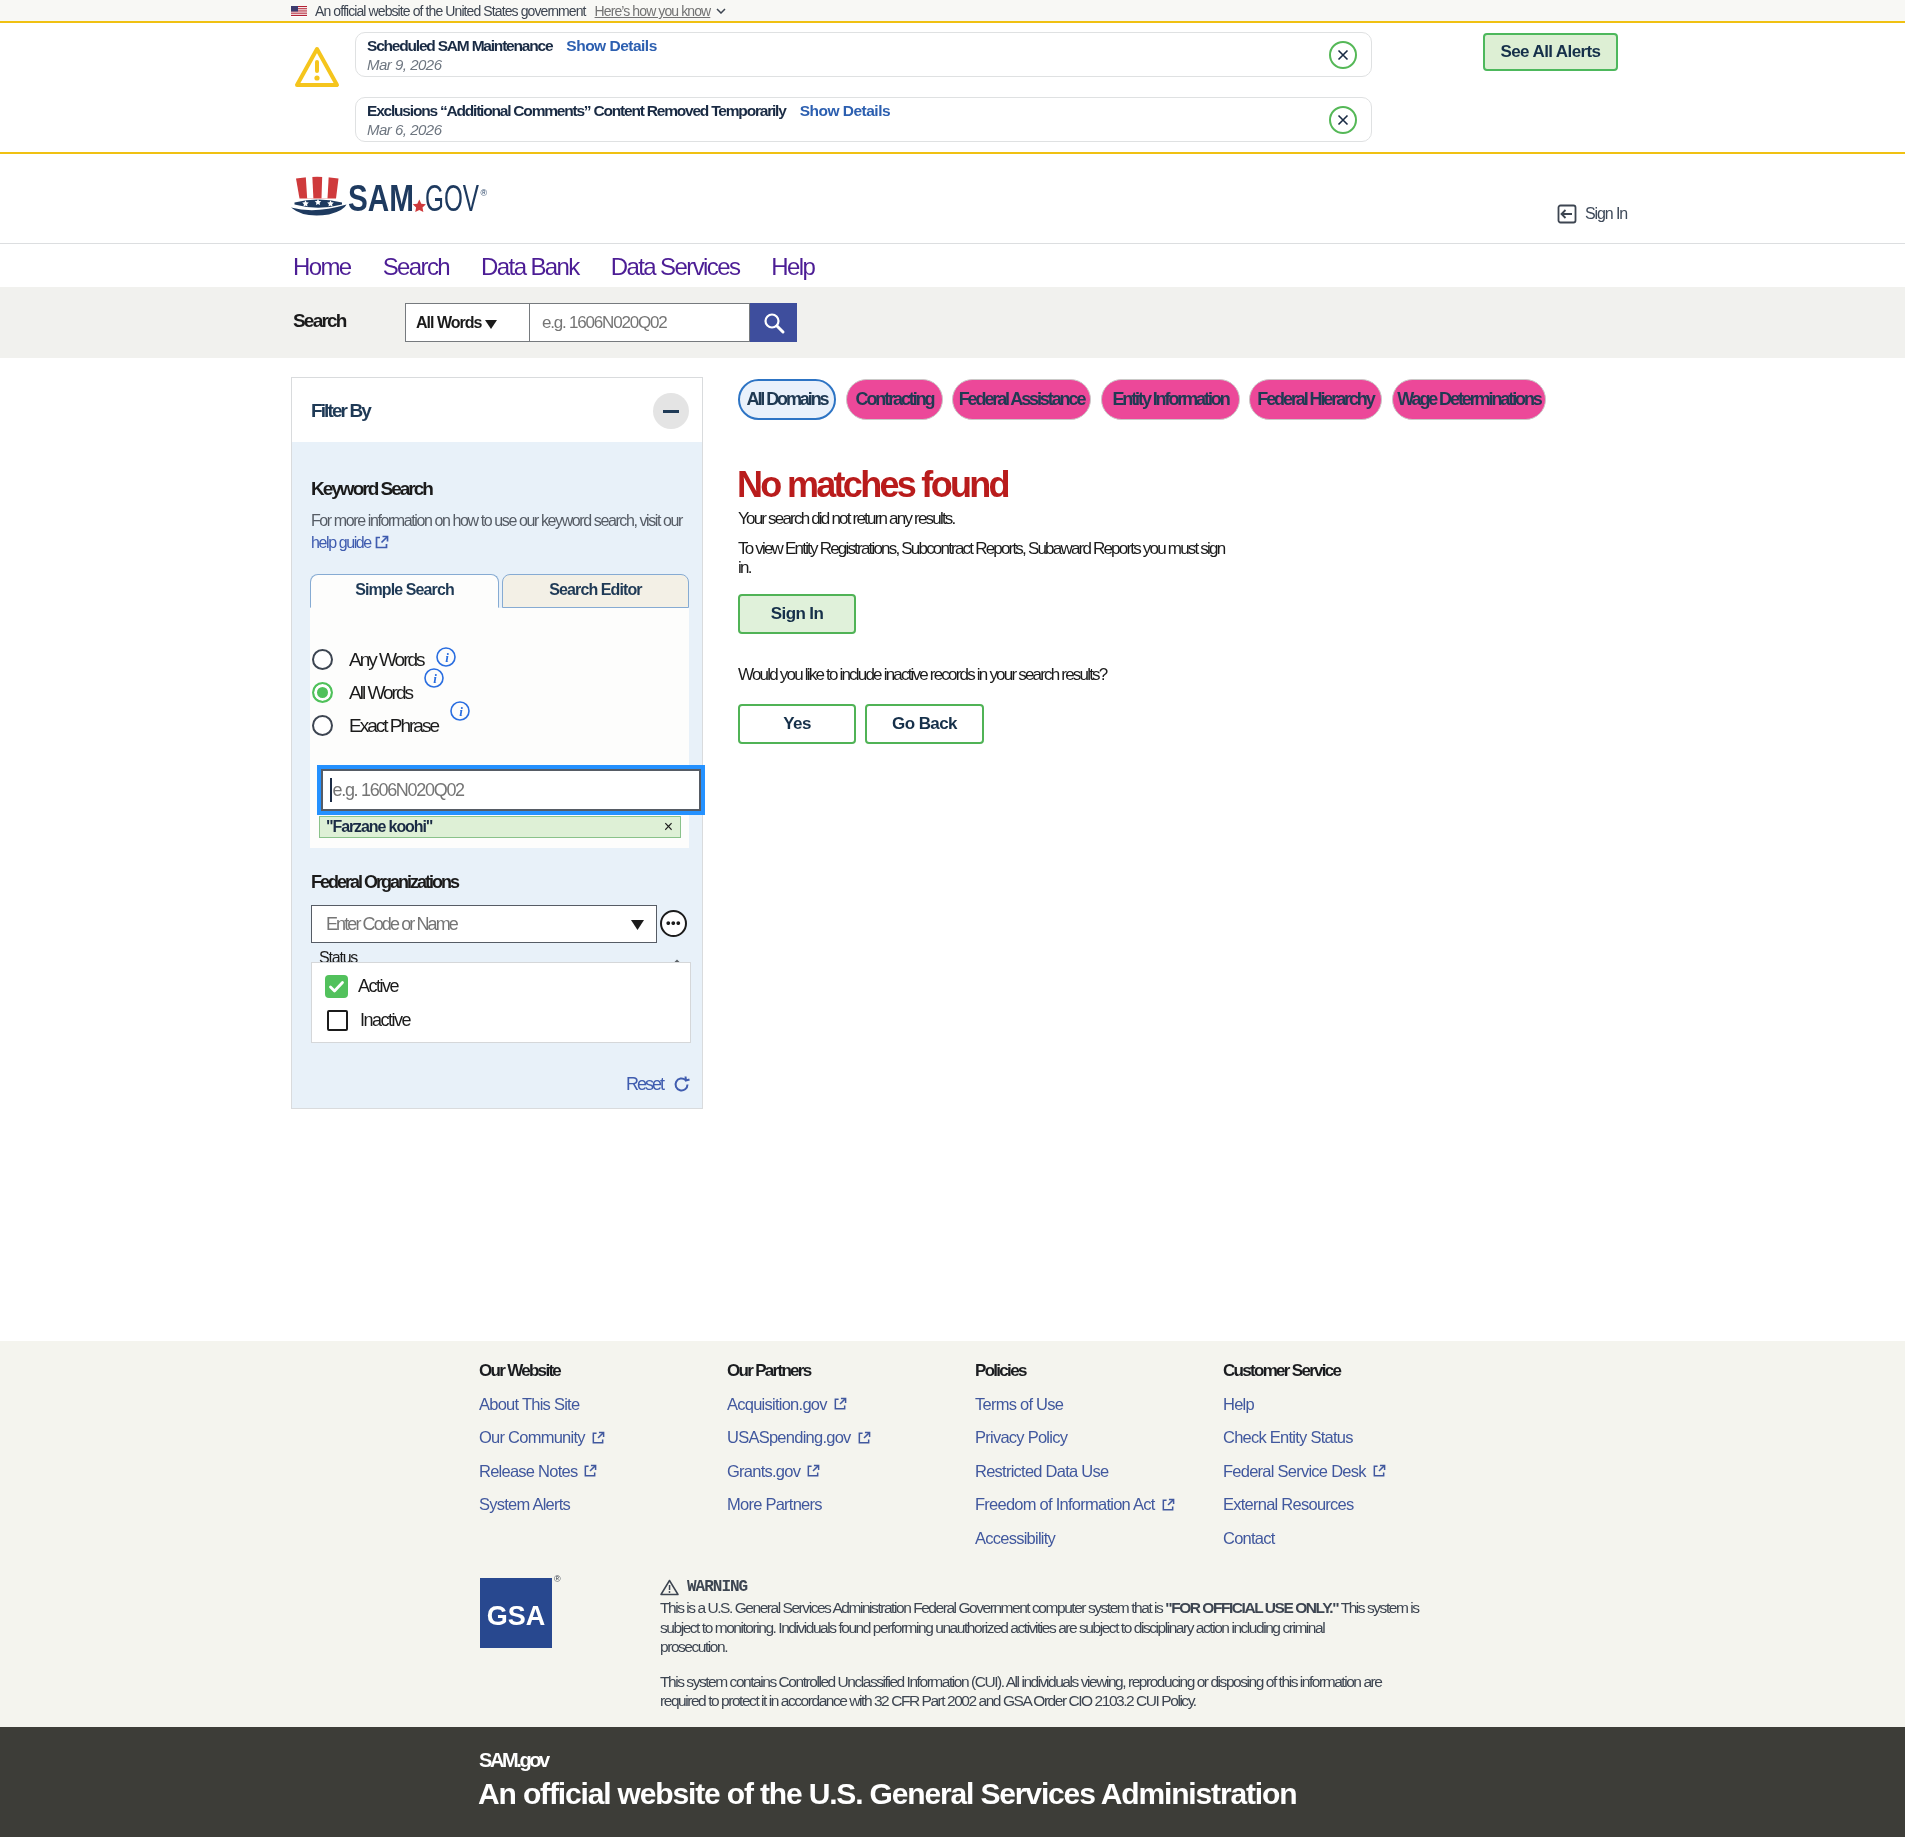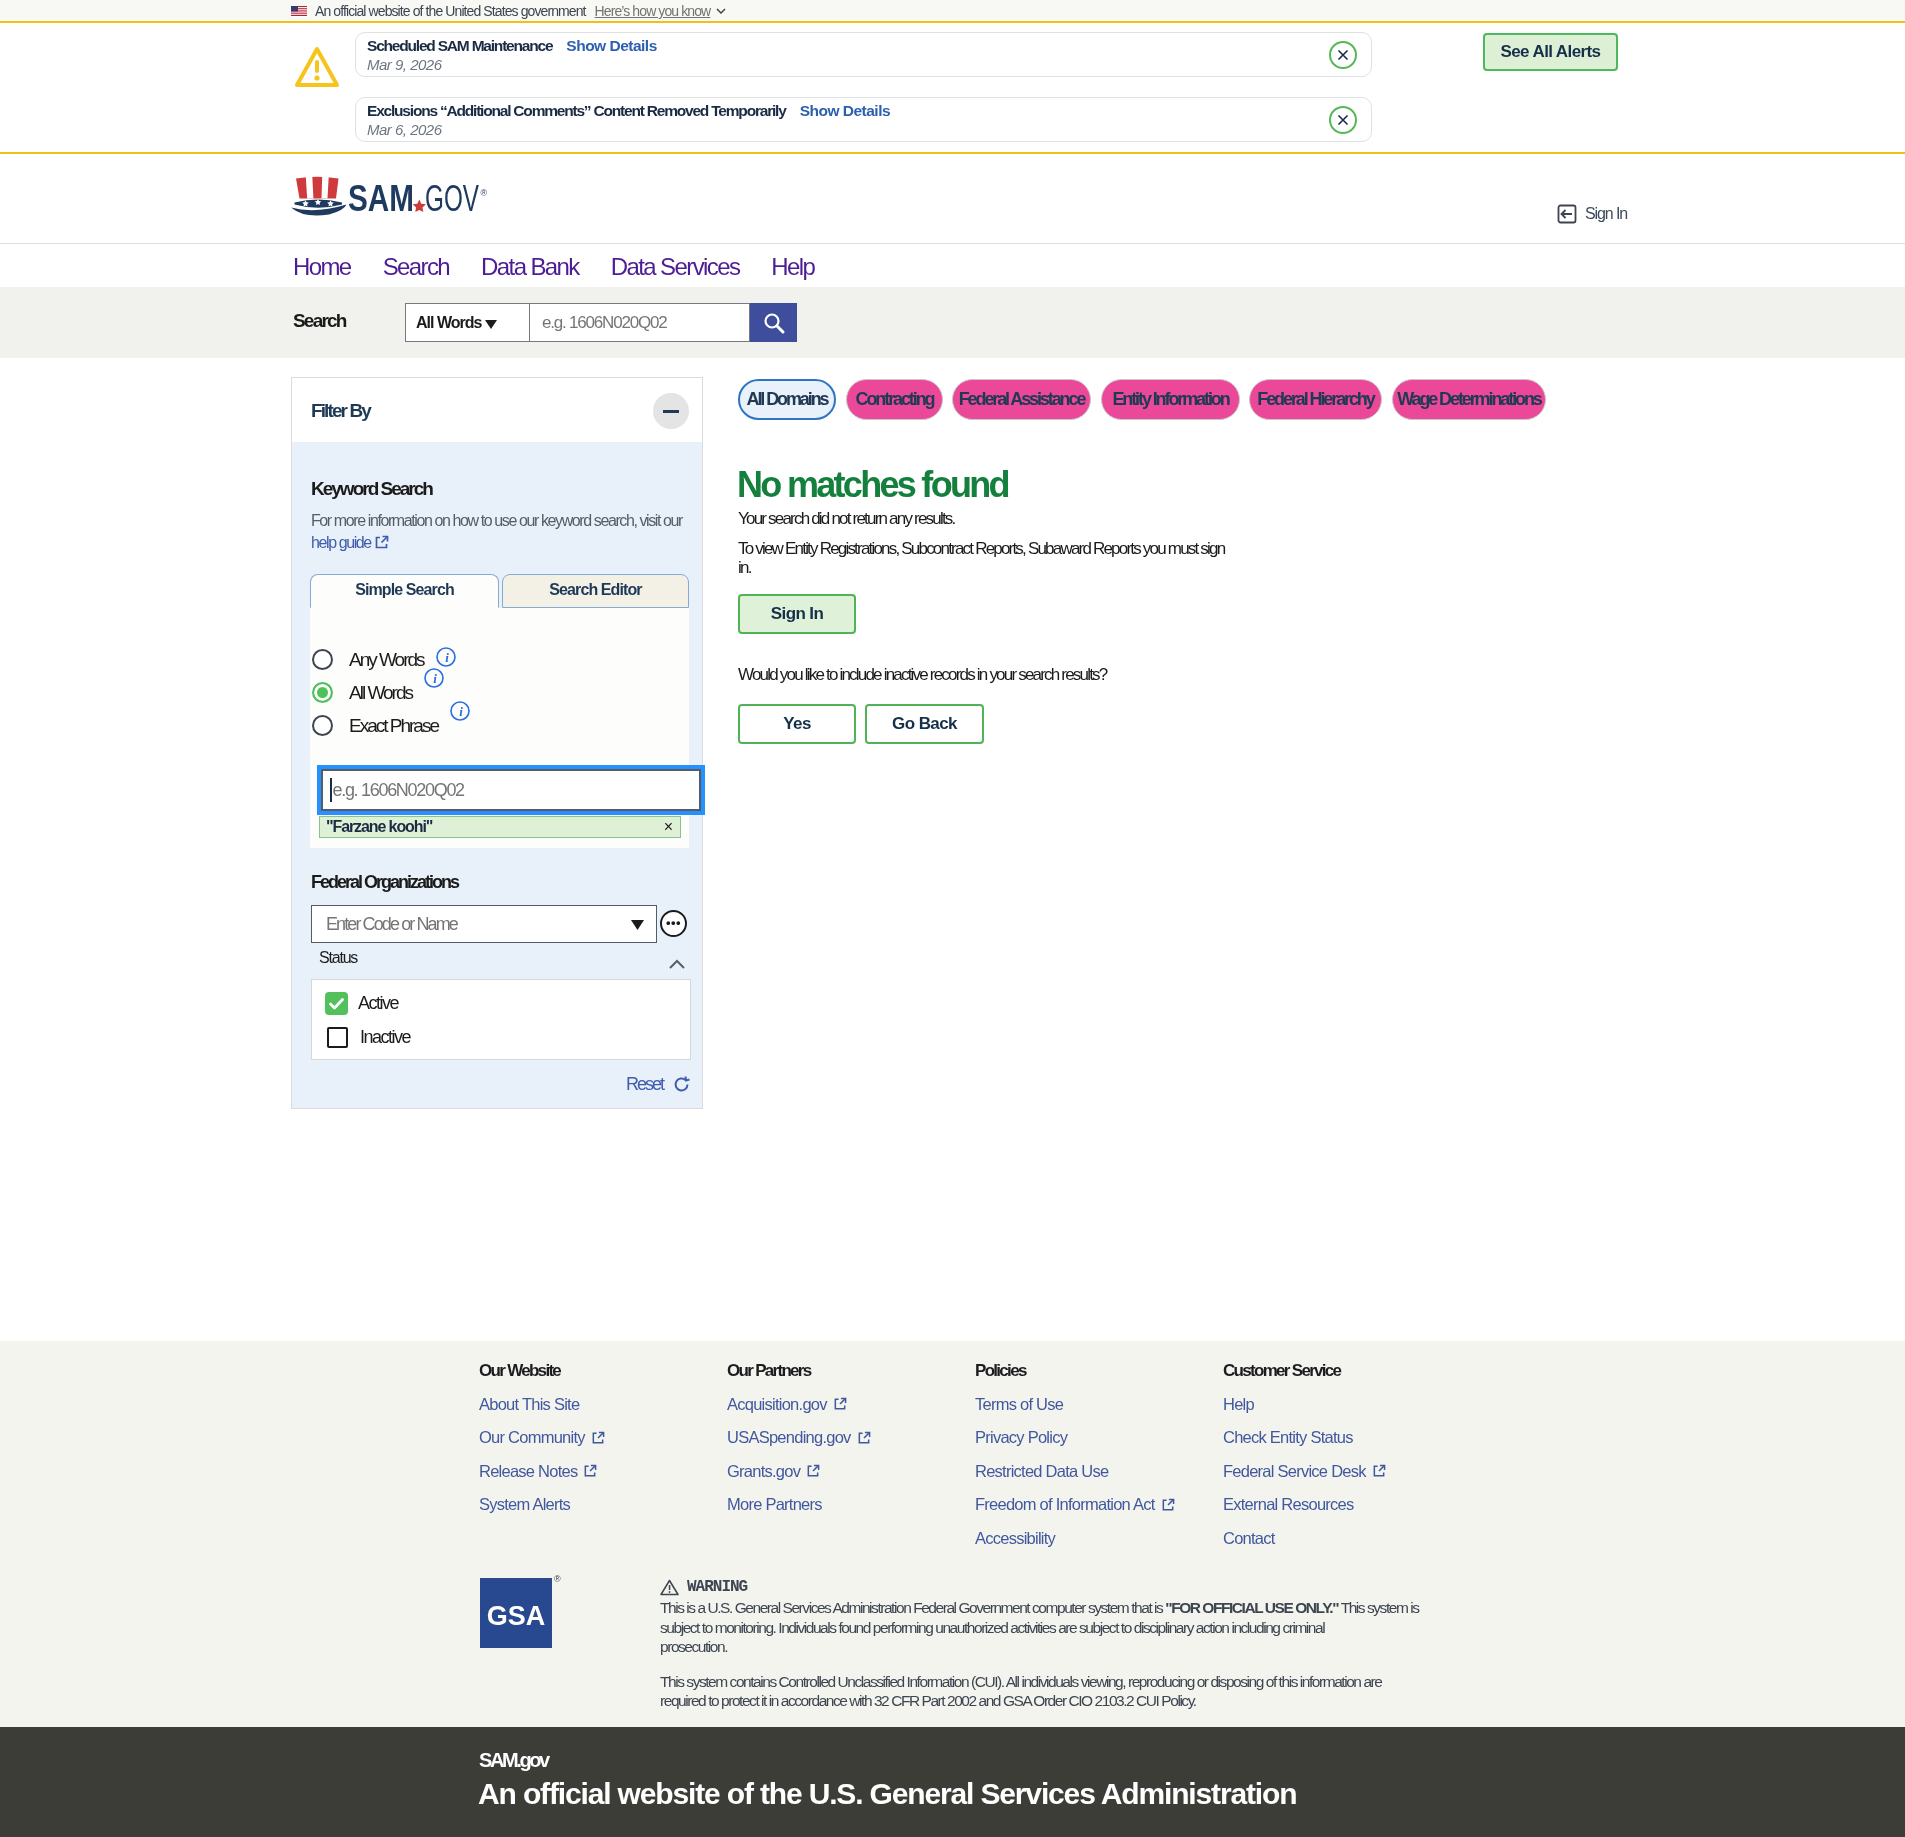--- a/index.html
+++ b/index.html
@@ -55,31 +55,31 @@
 .info{display:inline-block;margin-left:12px}
 #kwinput{position:absolute;left:29px;top:391px;width:380px;height:42px;border:2px solid #565c65;outline:4px solid #2491ff;background:#fff;font-size:18px;letter-spacing:-1.3px;color:#757575;line-height:38px;padding-left:7px}
 #chip{position:absolute;left:27px;top:438px;width:362px;height:22px;background:#def0d6;border:1px solid #8ac28a;font-size:16px;letter-spacing:-1.1px;font-weight:bold;color:#1a2b44;line-height:20px;padding-left:6px}
 #chip .x{position:absolute;right:8px;top:0;font-weight:normal;color:#1b1b1b}
 
 .fo-h{position:absolute;left:19px;top:494px;font-size:18px;letter-spacing:-2px;font-weight:bold;color:#1b1b1b}
 #combo{position:absolute;left:19px;top:527px;width:346px;height:38px;background:#fff;border:1px solid #565c65;font-size:18px;letter-spacing:-1.9px;color:#757575;line-height:36px;padding-left:14px}
 #combo svg{position:absolute;right:12px;top:14px}
 #dots{position:absolute;left:368px;top:532px;width:27px;height:27px;border-radius:50%;border:2px solid #1b1b1b;background:#fff;text-align:center;line-height:21px;font-weight:bold;font-size:13px;color:#1b1b1b;letter-spacing:0.5px}
 .status-l{position:absolute;left:27px;top:571px;font-size:16px;letter-spacing:-1.2px;color:#1b1b1b}
-#statbox{position:absolute;left:19px;top:601px;width:380px;height:81px;background:#fff;border:1px solid #d5d7d9}
+#statbox{position:absolute;left:19px;top:584px;width:380px;height:81px;background:#fff;border:1px solid #d5d7d9}
 .cb-row{position:absolute;left:13px;display:flex;align-items:center;font-size:18px;letter-spacing:-1.5px;color:#1b1b1b}
 .cb{flex:none;width:23px;height:23px;margin-right:10px;border-radius:4px}
 .cb.on{background:#52c15c}
 .cb.off{width:21px;height:21px;border:2px solid #1b1b1b;background:#fff;border-radius:2px;margin-left:2px;margin-right:12px}
 #reset{position:absolute;left:334px;top:696px;font-size:18px;letter-spacing:-2px;color:#3f5caf;display:flex;align-items:center}
 #reset svg{margin-left:10px}
 
 .pill{position:absolute;top:379px;height:41px;border-radius:21px;font-size:18px;letter-spacing:-2.1px;font-weight:bold;color:#203a53;text-align:center;border:1px solid #c9c9c7;background:#ec4899;white-space:nowrap}
 .pill.active{background:#e9f1fb;border:2px solid #2d74c4}
-#nmf{position:absolute;left:737px;top:464px;font-size:36px;letter-spacing:-2.7px;font-weight:bold;color:#15803d}
+#nmf{position:absolute;left:737px;top:464px;font-size:36px;letter-spacing:-2.7px;font-weight:bold;color:#b91c1c}
 .body-t{position:absolute;left:738px;font-size:17px;letter-spacing:-1.8px;color:#1b1b1b;line-height:19px}
 .gbtn{position:absolute;height:40px;border:2px solid #50b356;border-radius:4px;background:#fff;color:#16304a;font-size:17px;letter-spacing:-0.6px;font-weight:bold;text-align:center}
 
 #footer{position:absolute;top:1341px;left:0;width:1905px;height:386px;background:#f4f4ee}
 .fcol{position:absolute;top:20px;width:240px}
 .fcol .h{font-size:17px;letter-spacing:-1.7px;font-weight:bold;color:#1b1d20}
 .fcol a{display:flex;align-items:center;font-size:16.5px;letter-spacing:-0.75px;color:#41589e;text-decoration:none;margin-top:17.5px;height:16px;white-space:nowrap}
 .fcol a svg{margin-left:6px}
 #gsa{position:absolute;left:480px;top:237px;width:72px;height:70px;background:#28488f;color:#fff;text-align:center;font-weight:bold;font-size:27px;line-height:76px;letter-spacing:0}
 #gsar{position:absolute;left:554px;top:233px;font-size:9px;color:#3d4551}

